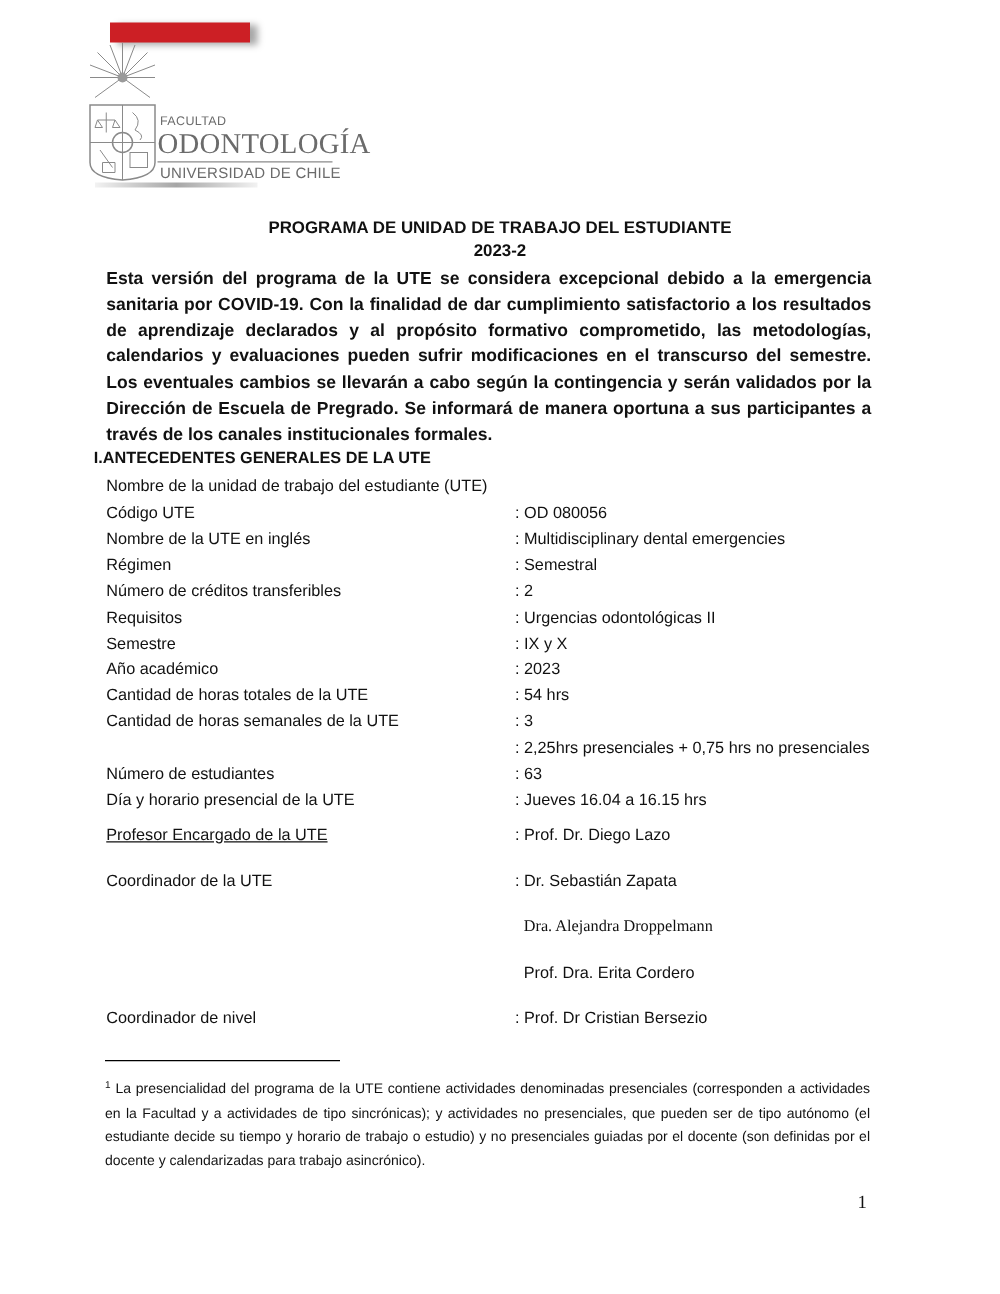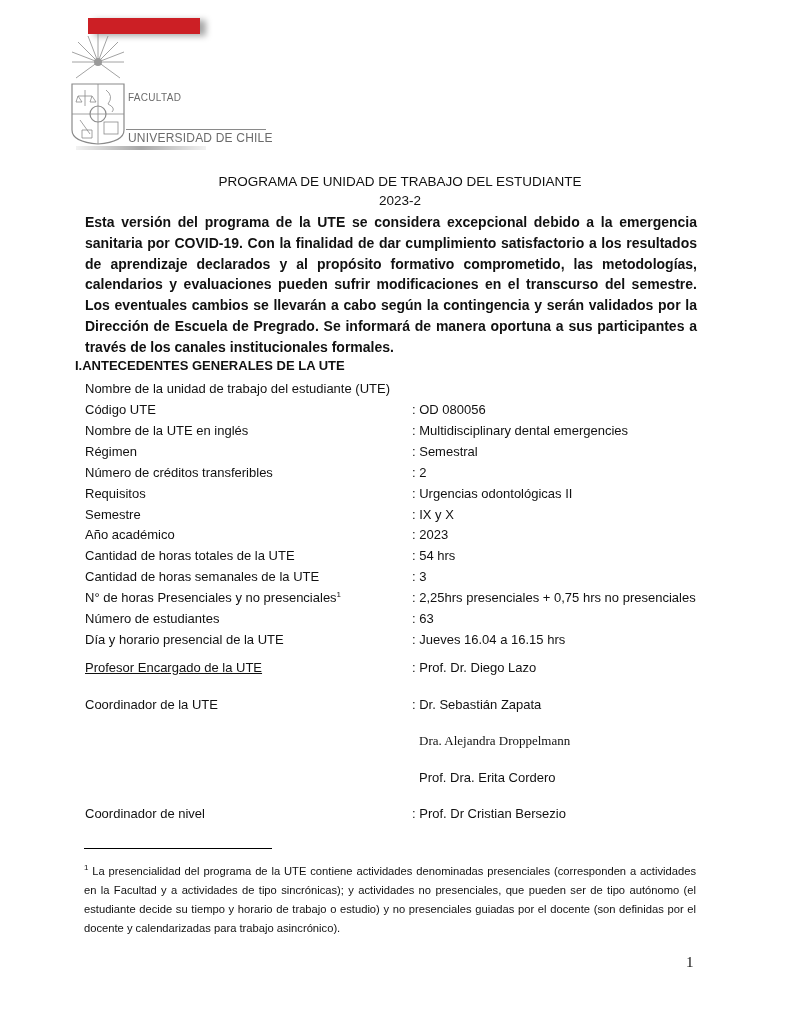--- a/index.html
+++ b/index.html
@@ -9,21 +9,21 @@
   .logo .redbar { position: absolute; left: 20px; top: 2px; width: 112px; height: 16px; background: #cc1f25;
                   box-shadow: 6px 2px 6px rgba(0,0,0,0.35); }
   .logo .shade { position: absolute; left: 8px; top: 130px; width: 130px; height: 4px;
                  background: linear-gradient(to right, rgba(0,0,0,0.05), rgba(0,0,0,0.35), rgba(0,0,0,0.05)); }
   .logo svg { position: absolute; left: 0; top: 18px; }
   .logo .t1 { position: absolute; left: 60px; top: 76px; font-size: 10px; color: #6b6b6b; letter-spacing: 0.3px; }
   .logo .t2 { position: absolute; left: 58px; top: 86px; font-family: "Liberation Serif", serif; font-size: 23px; color: #6b6b6b; letter-spacing: 0.2px; }
   .logo .t2line { position: absolute; left: 58px; top: 113px; width: 140px; height: 1px; background: #8a8a8a; }
   .logo .t3 { position: absolute; left: 60px; top: 115px; font-size: 12px; color: #6b6b6b; letter-spacing: 0.2px; }
 
-  .title { position: absolute; left: 0; width: 800px; text-align: center; font-weight: normal; font-size: 13.5px; }
+  .title { position: absolute; left: 0; width: 800px; text-align: center; font-weight: bold; font-size: 13.5px; }
   .intro { position: absolute; left: 85px; top: 212px; width: 612px; font-weight: bold; font-size: 14px;
            line-height: 20.8px; text-align: justify; text-align-last: left; }
   .section-h { position: absolute; left: 75px; top: 358px; font-weight: bold; font-size: 13px; }
   .row { position: absolute; left: 85px; width: 620px; font-size: 13px; height: 20px; }
   .row .lbl { position: absolute; left: 0; top: 0; white-space: nowrap; }
   .row .val { position: absolute; left: 327px; top: 0; white-space: nowrap; }
   .row .lbl.u { text-decoration: underline; }
   sup { font-size: 8px; }
   .fn-rule { position: absolute; left: 84px; top: 848px; width: 188px; height: 1px; background: #000; }
   .footnote { position: absolute; left: 84px; top: 858px; width: 612px; font-size: 11.2px; line-height: 19px;
@@ -53,20 +53,21 @@
         <line x1="4" y1="80" x2="56" y2="80"></line>
       <circle cx="30" cy="80" r="8" stroke-width="1.2"></circle>
       <path d="M10 62 H24 M17 56 V72 M10 62 L8 68 H14 Z M24 62 L22 68 H28 Z"></path>
       <path d="M38 56 Q46 62 40 70 Q48 74 44 78"></path>
       <path d="M12 86 L22 100 M14 96 H24 V104 H14 Z"></path>
       <rect x="36" y="88" width="14" height="12"></rect>
     </g>
     <circle cx="30" cy="28" r="4" fill="#9a9a9a"></circle>
   </svg>
   <div class="t1">FACULTAD</div>
+  <div class="t2">ODONTOLOGÍA</div>
   <div class="t2line"></div>
   <div class="t3">UNIVERSIDAD DE CHILE</div>
   <div class="shade"></div>
 </div>
 
 <div class="title" style="top:174px;">PROGRAMA DE UNIDAD DE TRABAJO DEL ESTUDIANTE</div>
 <div class="title" style="top:193px;">2023-2</div>
 
 <div class="intro">Esta versión del programa de la UTE se considera excepcional debido a la emergencia sanitaria por COVID-19. Con la finalidad de dar cumplimiento satisfactorio a los resultados de aprendizaje declarados y al propósito formativo comprometido, las metodologías, calendarios y evaluaciones pueden sufrir modificaciones en el transcurso del semestre. Los eventuales cambios se llevarán a cabo según la contingencia y serán validados por la Dirección de Escuela de Pregrado. Se informará de manera oportuna a sus participantes a través de los canales institucionales formales.</div>
 
@@ -105,21 +106,20 @@
   </div>
 <div class="row" style="top:548px;">
     <span class="lbl">Cantidad de horas totales de la UTE</span>
     <span class="val">: 54 hrs</span>
   </div>
 <div class="row" style="top:569px;">
     <span class="lbl">Cantidad de horas semanales de la UTE</span>
     <span class="val">: 3</span>
   </div>
 <div class="row" style="top:590px;">
-    <span class="lbl"><span>N° de horas Presenciales y no presenciales</span><sup>1</sup></span>
     <span class="val">: 2,25hrs presenciales + 0,75 hrs no presenciales</span>
   </div>
 <div class="row" style="top:611px;">
     <span class="lbl">Número de estudiantes</span>
     <span class="val">: 63</span>
   </div>
 <div class="row" style="top:632px;">
     <span class="lbl">Día y horario presencial de la UTE</span>
     <span class="val">: Jueves 16.04 a 16.15 hrs</span>
   </div>

